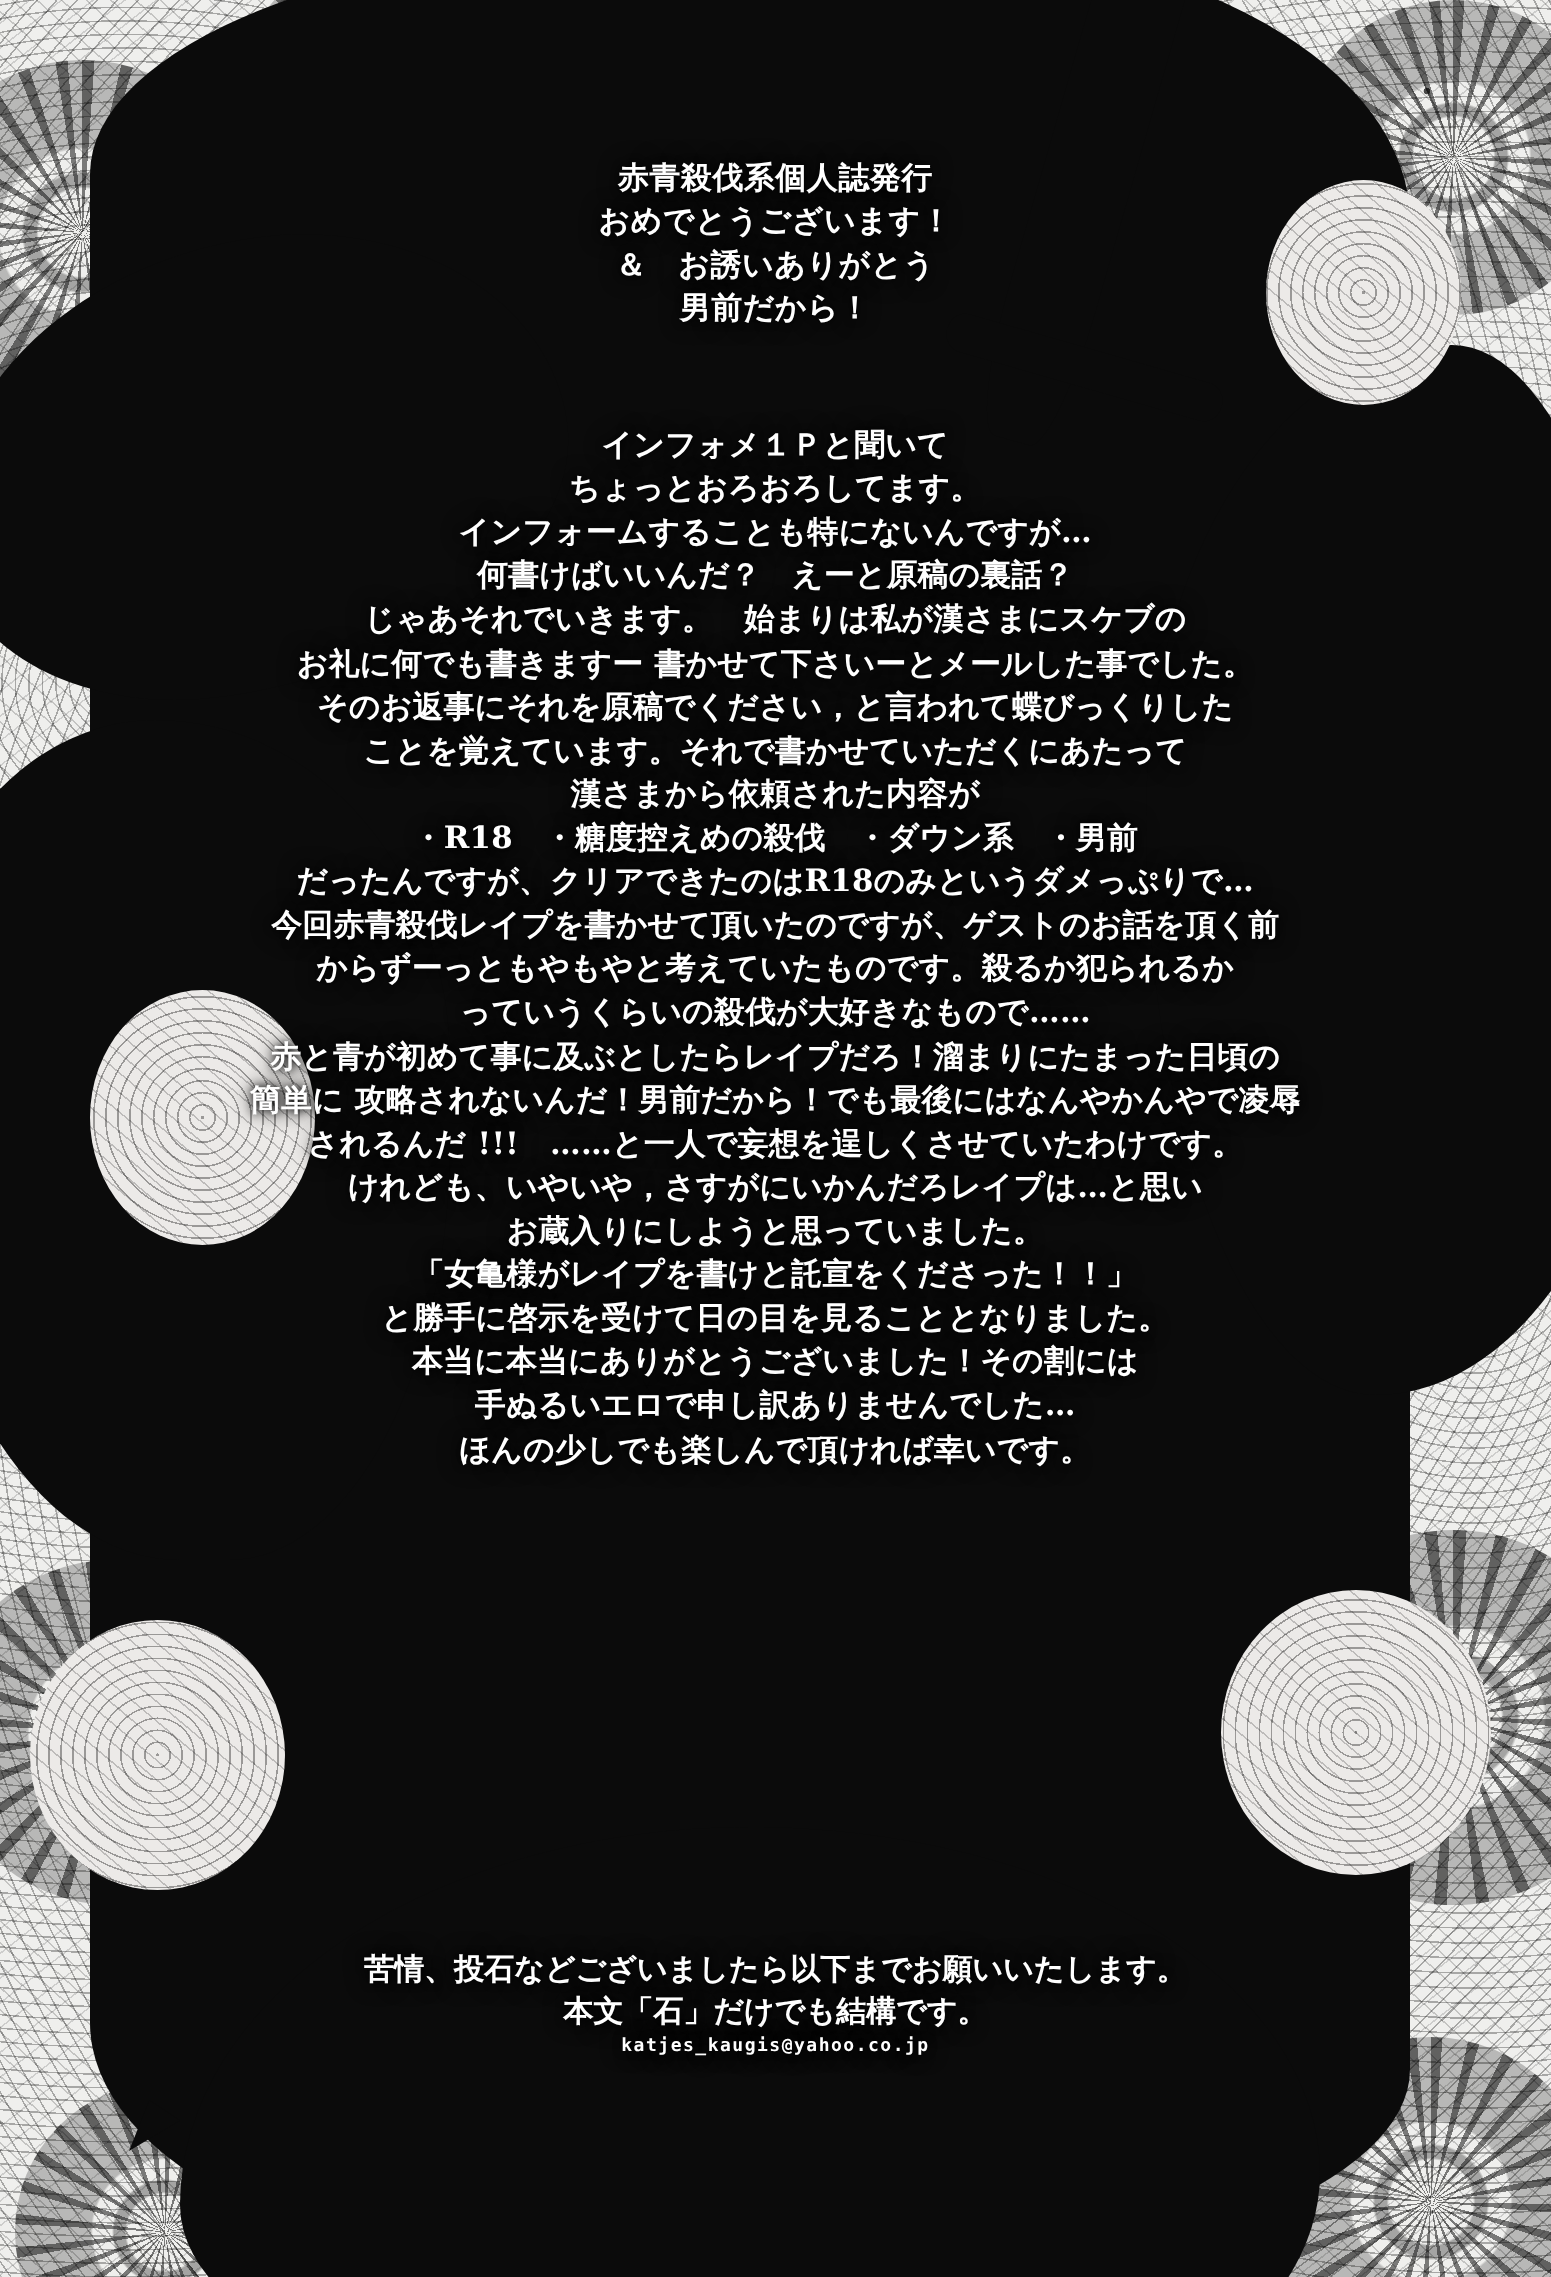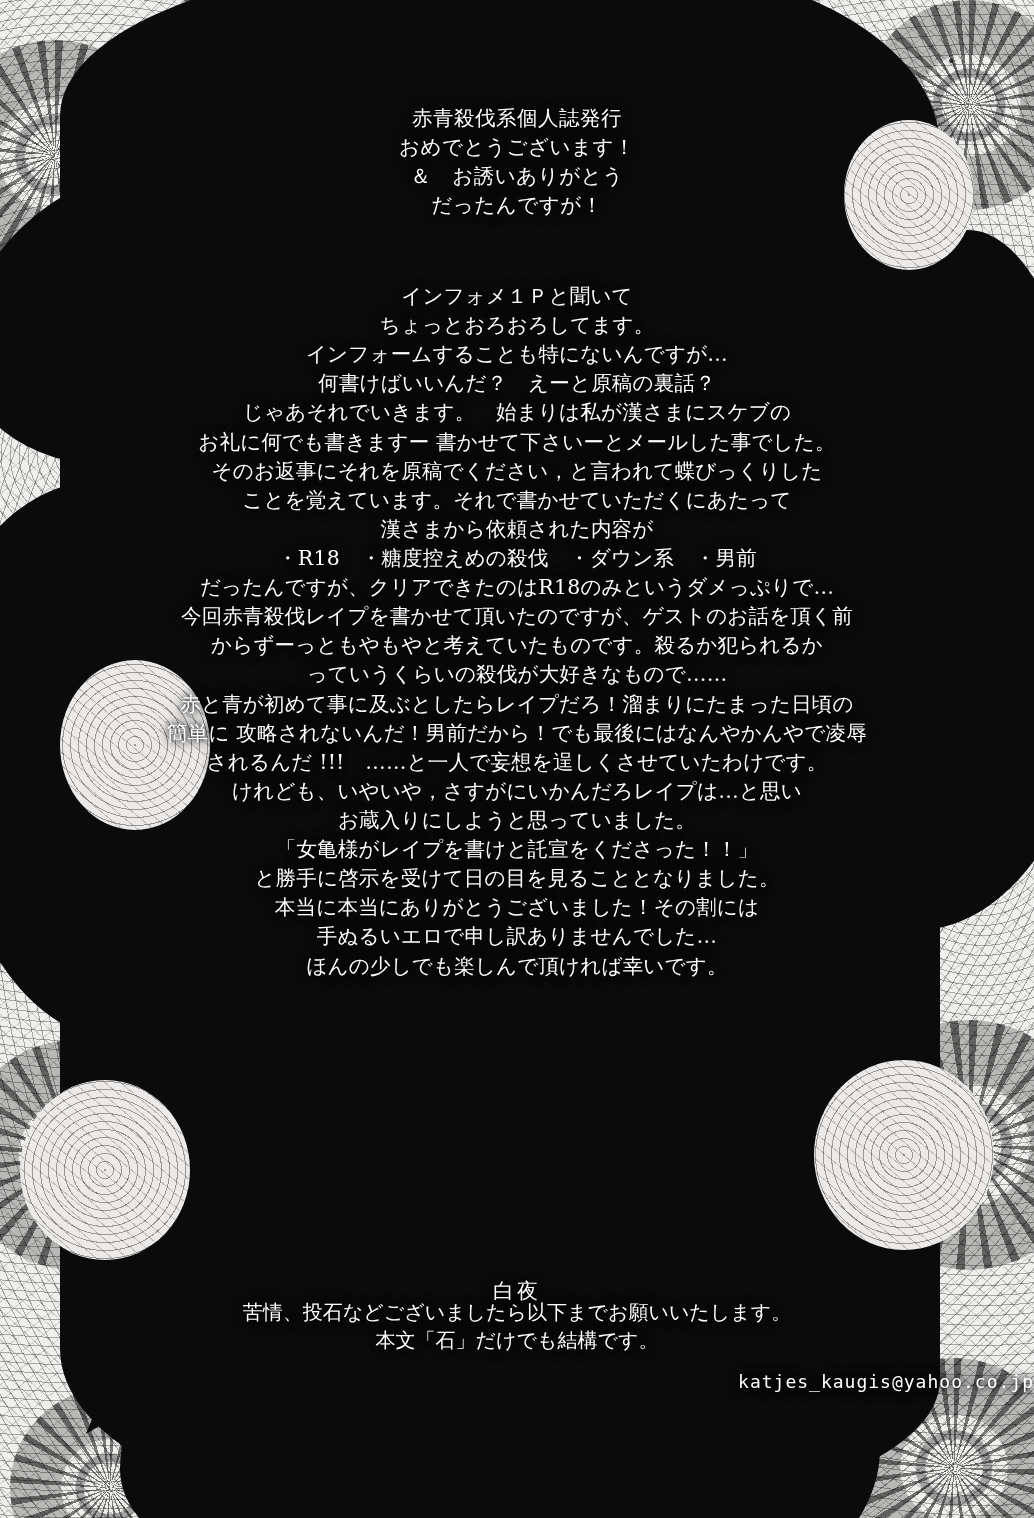--- a/index.html
+++ b/index.html
@@ -98,20 +98,21 @@
       repeating-linear-gradient(40deg, rgba(0,0,0,.2) 0 1px, transparent 1px 10px);
     border-radius: 50%;
   }
 
   
   .text-wrap {
     position: absolute;
     inset: 0;
     color: #ffffff;
     z-index: 5;
+    font-weight: bold;
   }
   .block { position: absolute; width: 100%; text-align: center; }
   .line {
     display: block;
     white-space: pre;
     line-height: 1.42;
     text-shadow: 0 0 6px rgba(0,0,0,.95), 0 0 14px rgba(0,0,0,.8);
     font-family: "DejaVu Serif", "Liberation Serif", serif;
   }
 
@@ -121,25 +122,23 @@
   #body { top: 282px; }
   #body .line { font-size: 20.5px; letter-spacing: .2px; }
 
   #signature { top: 1277px; }
   #signature .line { font-size: 21px; letter-spacing: 3px; }
 
   #contact { top: 1298px; }
   #contact .line { font-size: 20px; }
   #contact .mail {
     font-family: "DejaVu Sans Mono", "Liberation Mono", monospace;
-    font-size: 18px;
+    font-size: 12px;
     letter-spacing: 1px;
-    margin-top: 14px;
     display: block;
-    text-align: right;
   }
 </style>
 </head>
 <body>
 
 <div id="page">
 
   <div class="bg-layer">
     <div class="lace"></div>
 
@@ -167,21 +166,21 @@
     <div class="hole" style="right:40px;top:1060px;width:180px;height:190px;"></div>
     <div class="hole" style="right:60px;top:120px;width:130px;height:150px;"></div>
   </div>
 
   <div class="text-wrap">
 
     <div class="block" id="greeting">
       <span class="line">赤青殺伐系個人誌発行</span>
       <span class="line">おめでとうございます！</span>
       <span class="line">＆　お誘いありがとう</span>
-      <span class="line">だったんですが！</span>
+      <span class="line">男前だから！</span>
     </div>
 
     <div class="block" id="body">
       <span class="line">インフォメ１Ｐと聞いて</span>
       <span class="line">ちょっとおろおろしてます。</span>
       <span class="line">インフォームすることも特にないんですが…</span>
       <span class="line">何書けばいいんだ？　えーと原稿の裏話？</span>
       <span class="line">じゃあそれでいきます。　始まりは私が漢さまにスケブの</span>
       <span class="line">お礼に何でも書きますー 書かせて下さいーとメールした事でした。</span>
       <span class="line">そのお返事にそれを原稿でください，と言われて蝶びっくりした</span>
@@ -197,23 +196,20 @@
       <span class="line">されるんだ !!!　……と一人で妄想を逞しくさせていたわけです。</span>
       <span class="line">けれども、いやいや，さすがにいかんだろレイプは…と思い</span>
       <span class="line">お蔵入りにしようと思っていました。</span>
       <span class="line">「女亀様がレイプを書けと託宣をくださった！！」</span>
       <span class="line">と勝手に啓示を受けて日の目を見ることとなりました。</span>
       <span class="line">本当に本当にありがとうございました！その割には</span>
       <span class="line">手ぬるいエロで申し訳ありませんでした…</span>
       <span class="line">ほんの少しでも楽しんで頂ければ幸いです。</span>
     </div>
 
-    <div class="block" id="signature">
-      <span class="line">白夜</span>
-    </div>
 
     <div class="block" id="contact">
       <span class="line">苦情、投石などございましたら以下までお願いいたします。</span>
       <span class="line">本文「石」だけでも結構です。</span>
       <span class="line mail">katjes_kaugis@yahoo.co.jp</span>
     </div>
 
   </div>
 </div>
 

